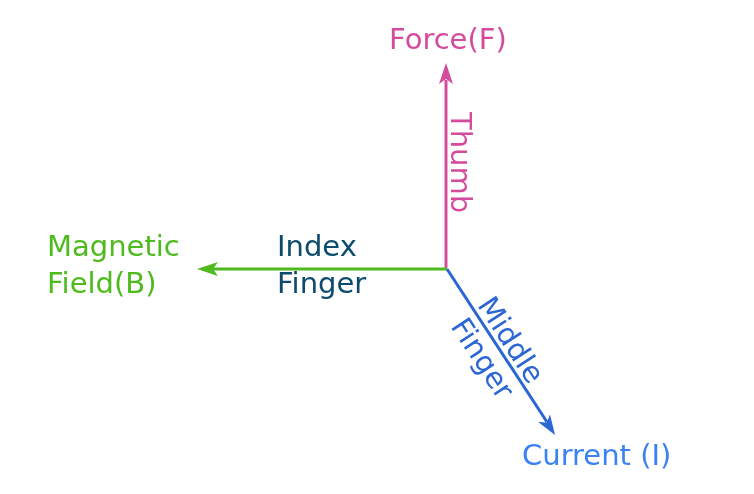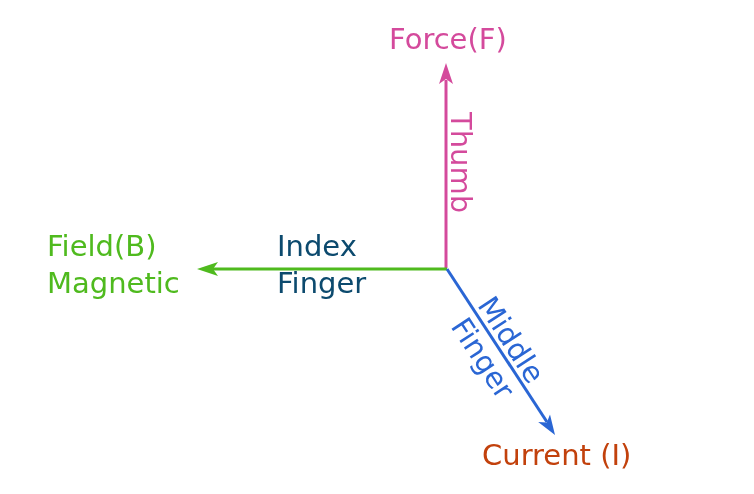--- a/index.html
+++ b/index.html
@@ -76,29 +76,29 @@
       <line x1="447" y1="269" x2="547" y2="422" stroke-width="3" stroke="#2a66d4"></line>
       <polygon points="555,435 538.2,422 546.8,422.4 550,414.4" fill="#2a66d4"></polygon>
     </g>
   </svg>
 
   <div class="label force-label" style="color: rgb(212, 74, 156);">Force(F)</div>
 
   <div class="label thumb-label" style="color: rgb(212, 74, 156);">Thumb</div>
 
   <div class="label magnetic-field-label" style="color: rgb(79, 186, 30);">
+    <div>Magnetic</div>
     <div>Field(B)</div>
-    <div>Magnetic</div>
   </div>
 
   <div class="label index-finger-label" style="color: #0c4a6e;">
     <div>Index</div>
     <div>Finger</div>
   </div>
 
   <div class="label middle-finger-label" style="color: rgb(42, 102, 212);">
     <div>Middle</div>
     <div>Finger</div>
   </div>
 
-  <div class="label current-label" style="color: #c2410c;">Current (I)</div>
+  <div class="label current-label" style="color: #3b82f6; margin-left: 40px;">Current (I)</div>
 
 </div>
 
 </body></html>

